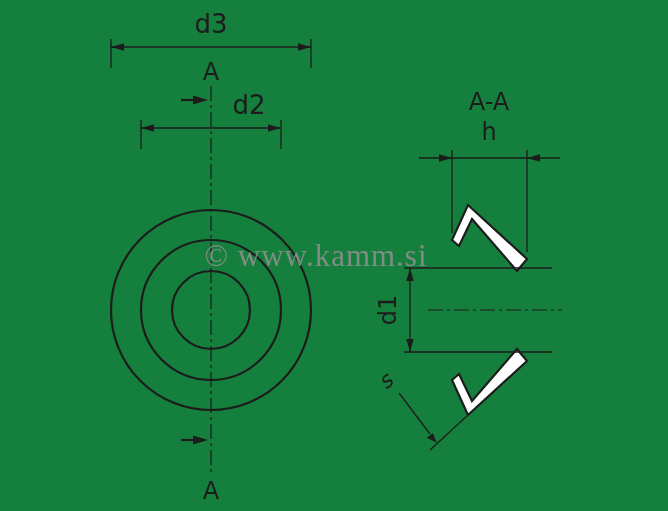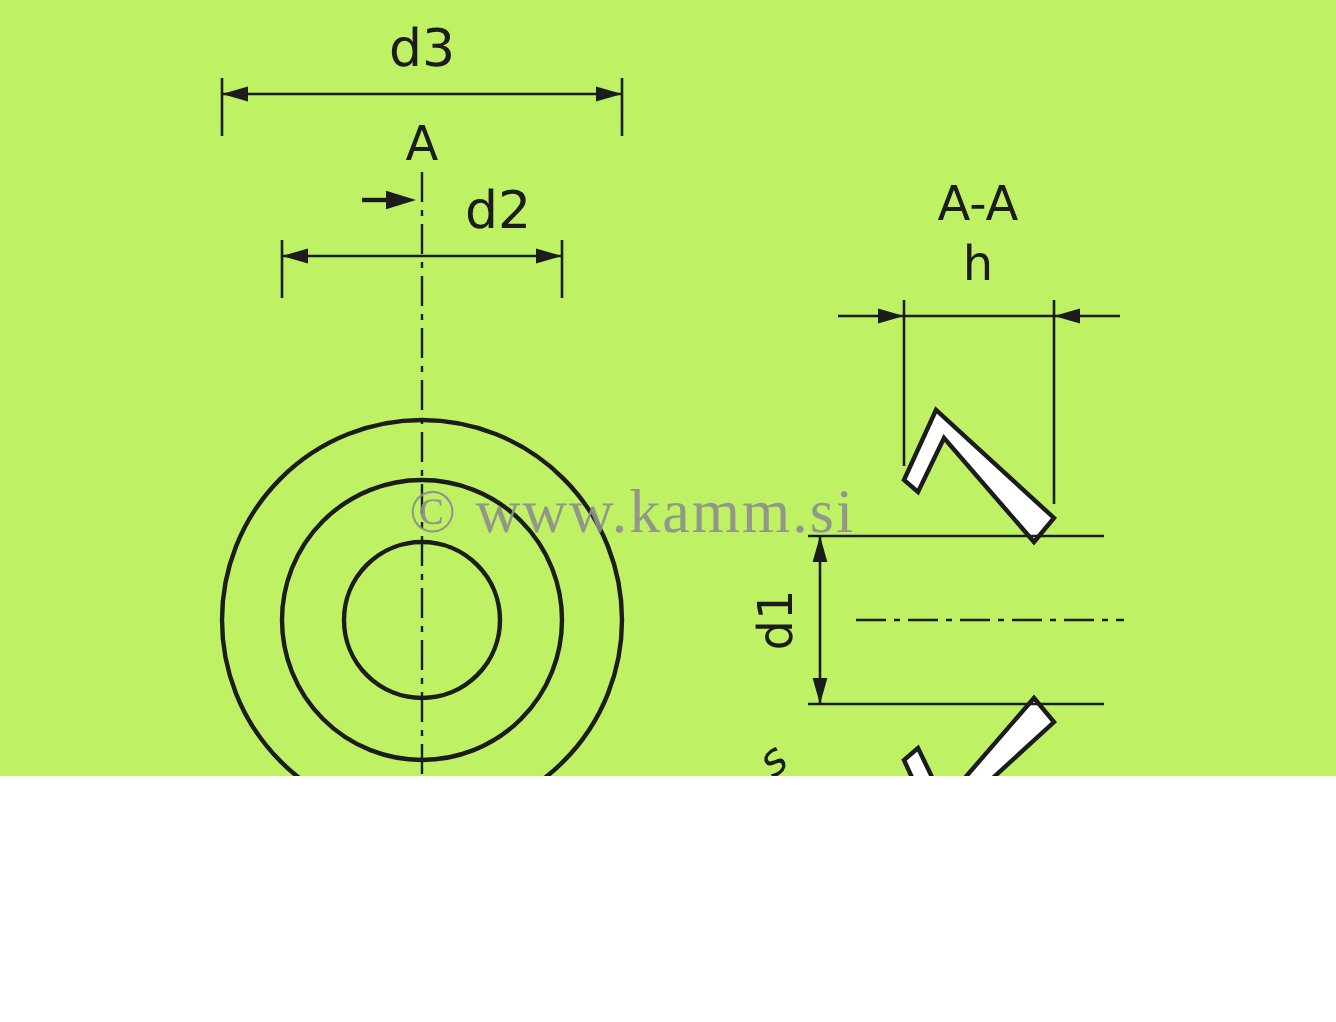--- a/index.html
+++ b/index.html
@@ -4,22 +4,22 @@
 <style>
   html, body {
     margin: 0;
     padding: 0;
     background: #ffffff;
     font-family: "DejaVu Sans", sans-serif;
   }
   .canvas {
     position: relative;
     width: 668px;
-    height: 388px;
-    background: #bef264;
+    height: 511px;
+    background: #15803d;
     overflow: hidden;
   }
   svg { display: block; }
 
   
   .obj   { stroke: #1c1c1c; stroke-width: 2.2; fill: none; }
   
   .thin  { stroke: #1c1c1c; stroke-width: 1.3; fill: none; }
   
   .cl    { stroke: #1c1c1c; stroke-width: 1.2; fill: none; stroke-dasharray: 15 4 3 4; }

